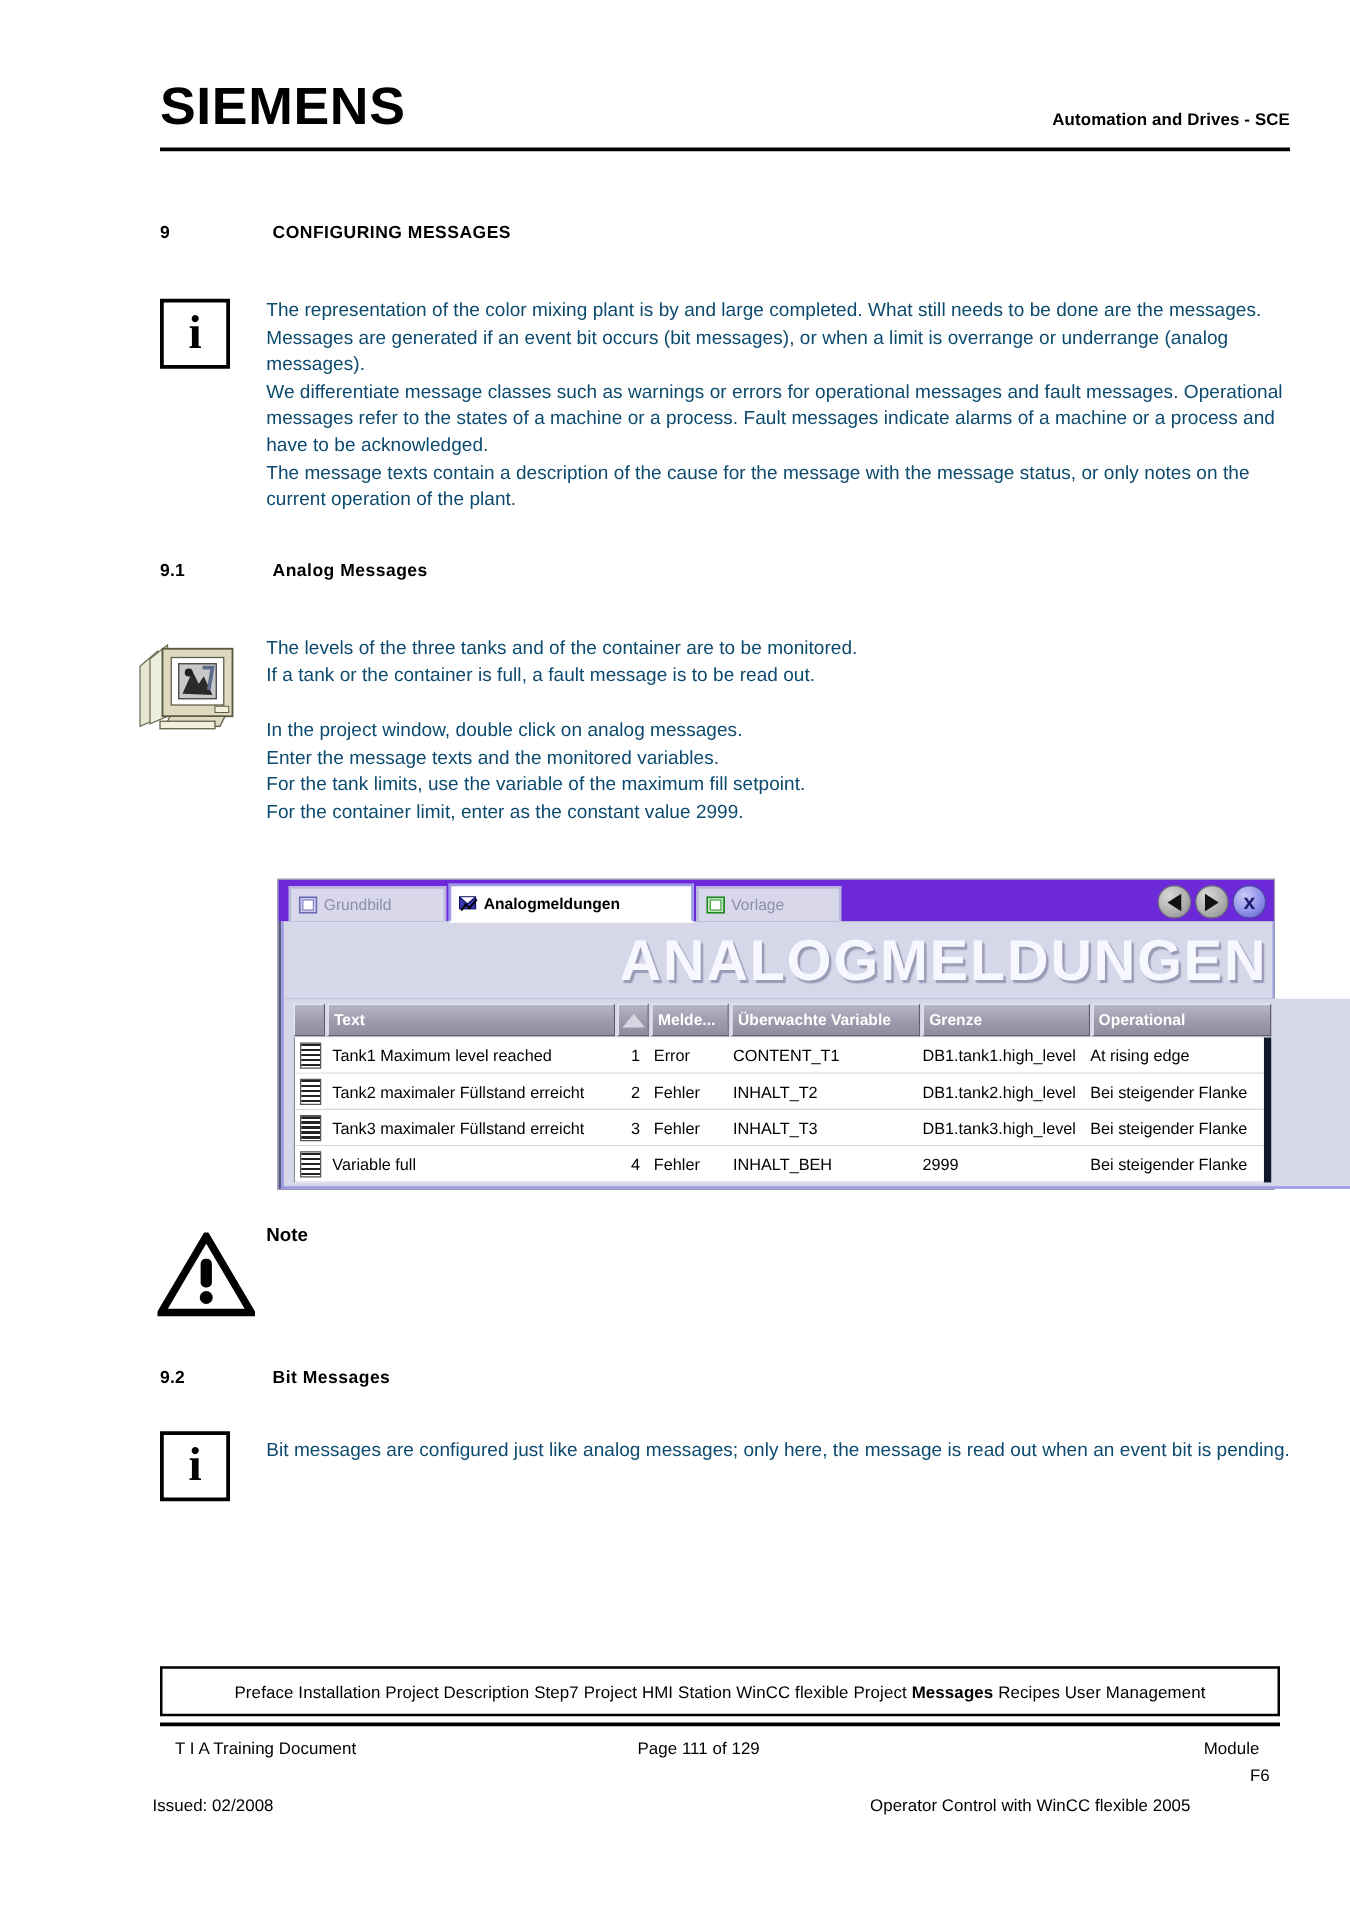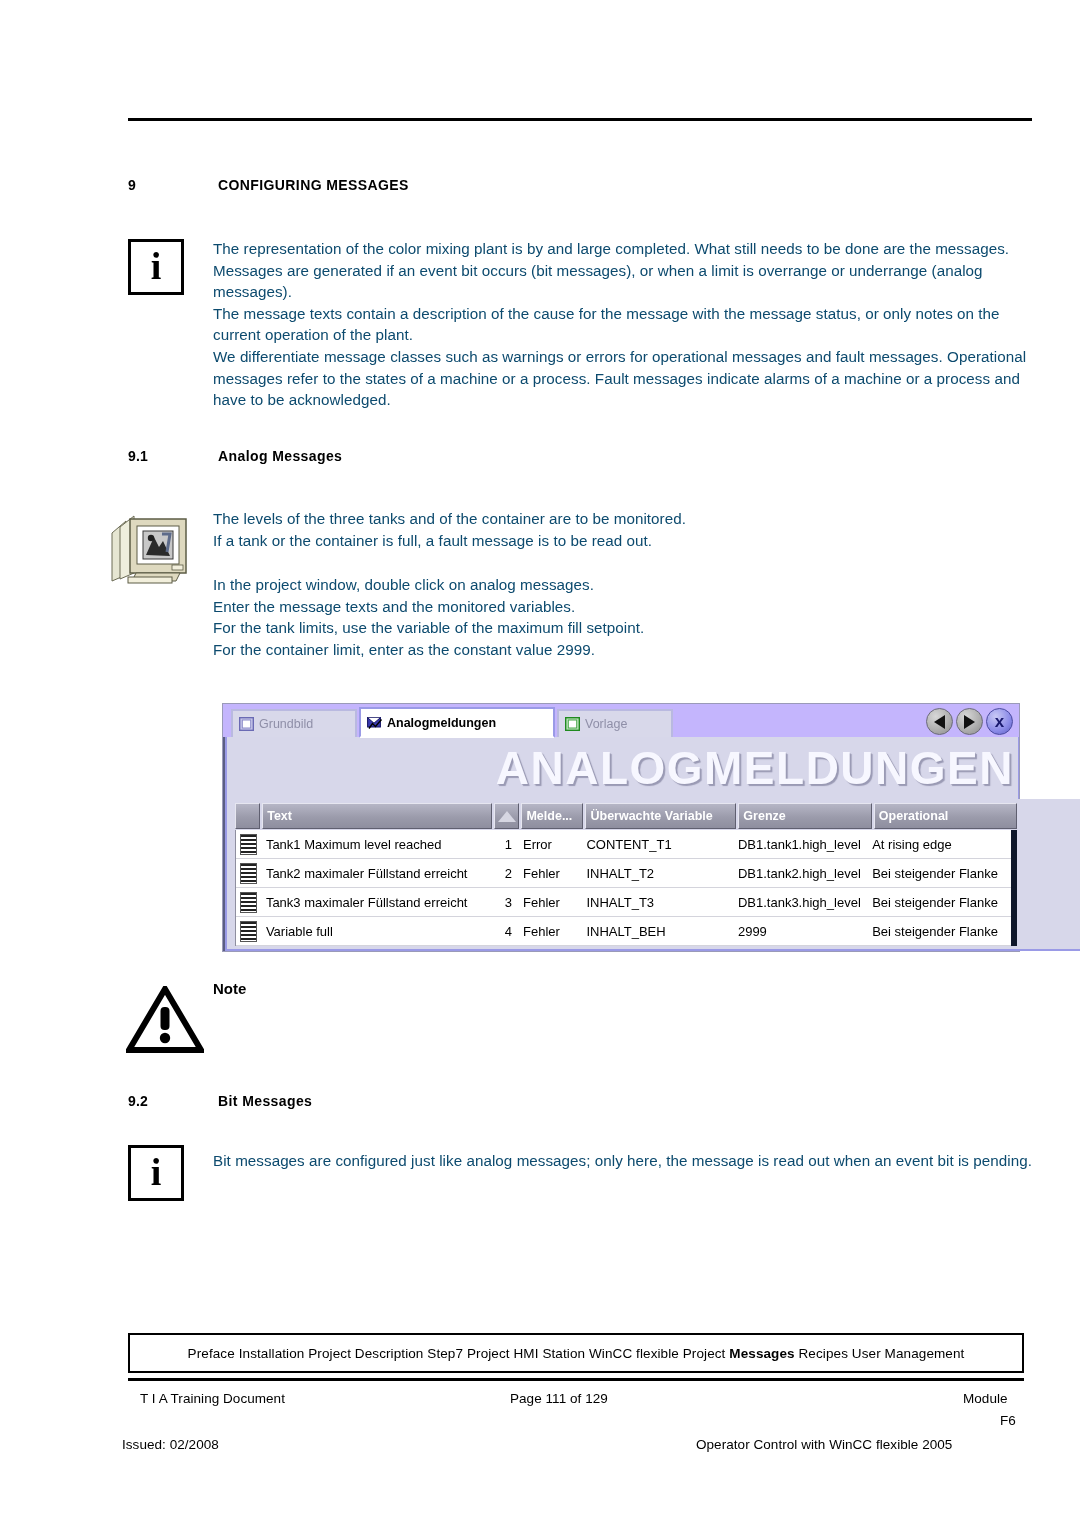--- a/index.html
+++ b/index.html
@@ -118,21 +118,21 @@
     position: absolute;
     left: 222px; top: 703px;
     width: 798px; height: 249px;
     background: #5b5e83;
     border: 1px solid #9a9ab8;
   }
   .hmi-tabbar {
     position: absolute;
     left: 0; top: 0;
     width: 100%; height: 33px;
-    background: #c4b5fd;
+    background: #6d28d9;
   }
   .tab {
     position: absolute;
     top: 5px;
     height: 28px;
     display: flex;
     align-items: center;
     padding: 0 8px 0 6px;
     font-size: 12.5px;
     background: #d8d8ea;
@@ -336,33 +336,37 @@
     position: absolute;
     font-size: 13.5px;
     letter-spacing: 0.05px;
   }
 </style>
 </head>
 <body>
 
 <div class="page">
 
+  <div class="header">
+    <div class="siemens-logo">SIEMENS</div>
+    <div class="header-right">Automation and Drives - SCE</div>
+  </div>
   <div class="header-rule"></div>
 
   <div class="sec-num" style="left:128px; top:177px;">9</div>
   <div class="sec-title" style="left:218px; top:177px;">CONFIGURING MESSAGES</div>
 
   <div class="info-box" style="left:128px; top:239px;">
     <div class="glyph">i</div>
   </div>
 
   <div class="body-text" style="left:213px; top:238px; width:820px;">
     <p>The representation of the color mixing plant is by and large completed. What still needs to be done are the messages. Messages are generated if an event bit occurs (bit messages), or when a limit is overrange or underrange (analog messages).</p>
+    <p>We differentiate message classes such as warnings or errors for operational messages and  fault messages. Operational messages refer to the states of a machine or a process.  Fault messages indicate alarms of a machine or a process and have to be acknowledged.</p>
     <p>The message texts contain a description of the cause for the message with the message status, or only notes on the current operation of the plant.</p>
-    <p>We differentiate message classes such as warnings or errors for operational messages and  fault messages. Operational messages refer to the states of a machine or a process.  Fault messages indicate alarms of a machine or a process and have to be acknowledged.</p>
   </div>
 
   <div class="sec-num" style="left:128px; top:448px;">9.1</div>
   <div class="sec-title" style="left:218px; top:448px;">Analog Messages</div>
 
   <div class="monitor-icon" style="left:110px; top:507px;">
     <svg width="82" height="80" viewBox="0 0 82 80" xmlns="http://www.w3.org/2000/svg">
 
       <polygon points="2,26 16,14 16,68 2,74" fill="#e6e6d2" stroke="#6b6b55" stroke-width="1"></polygon>
       <polygon points="10,20 24,9 24,66 10,72" fill="#eeeedd" stroke="#6b6b55" stroke-width="1"></polygon>

